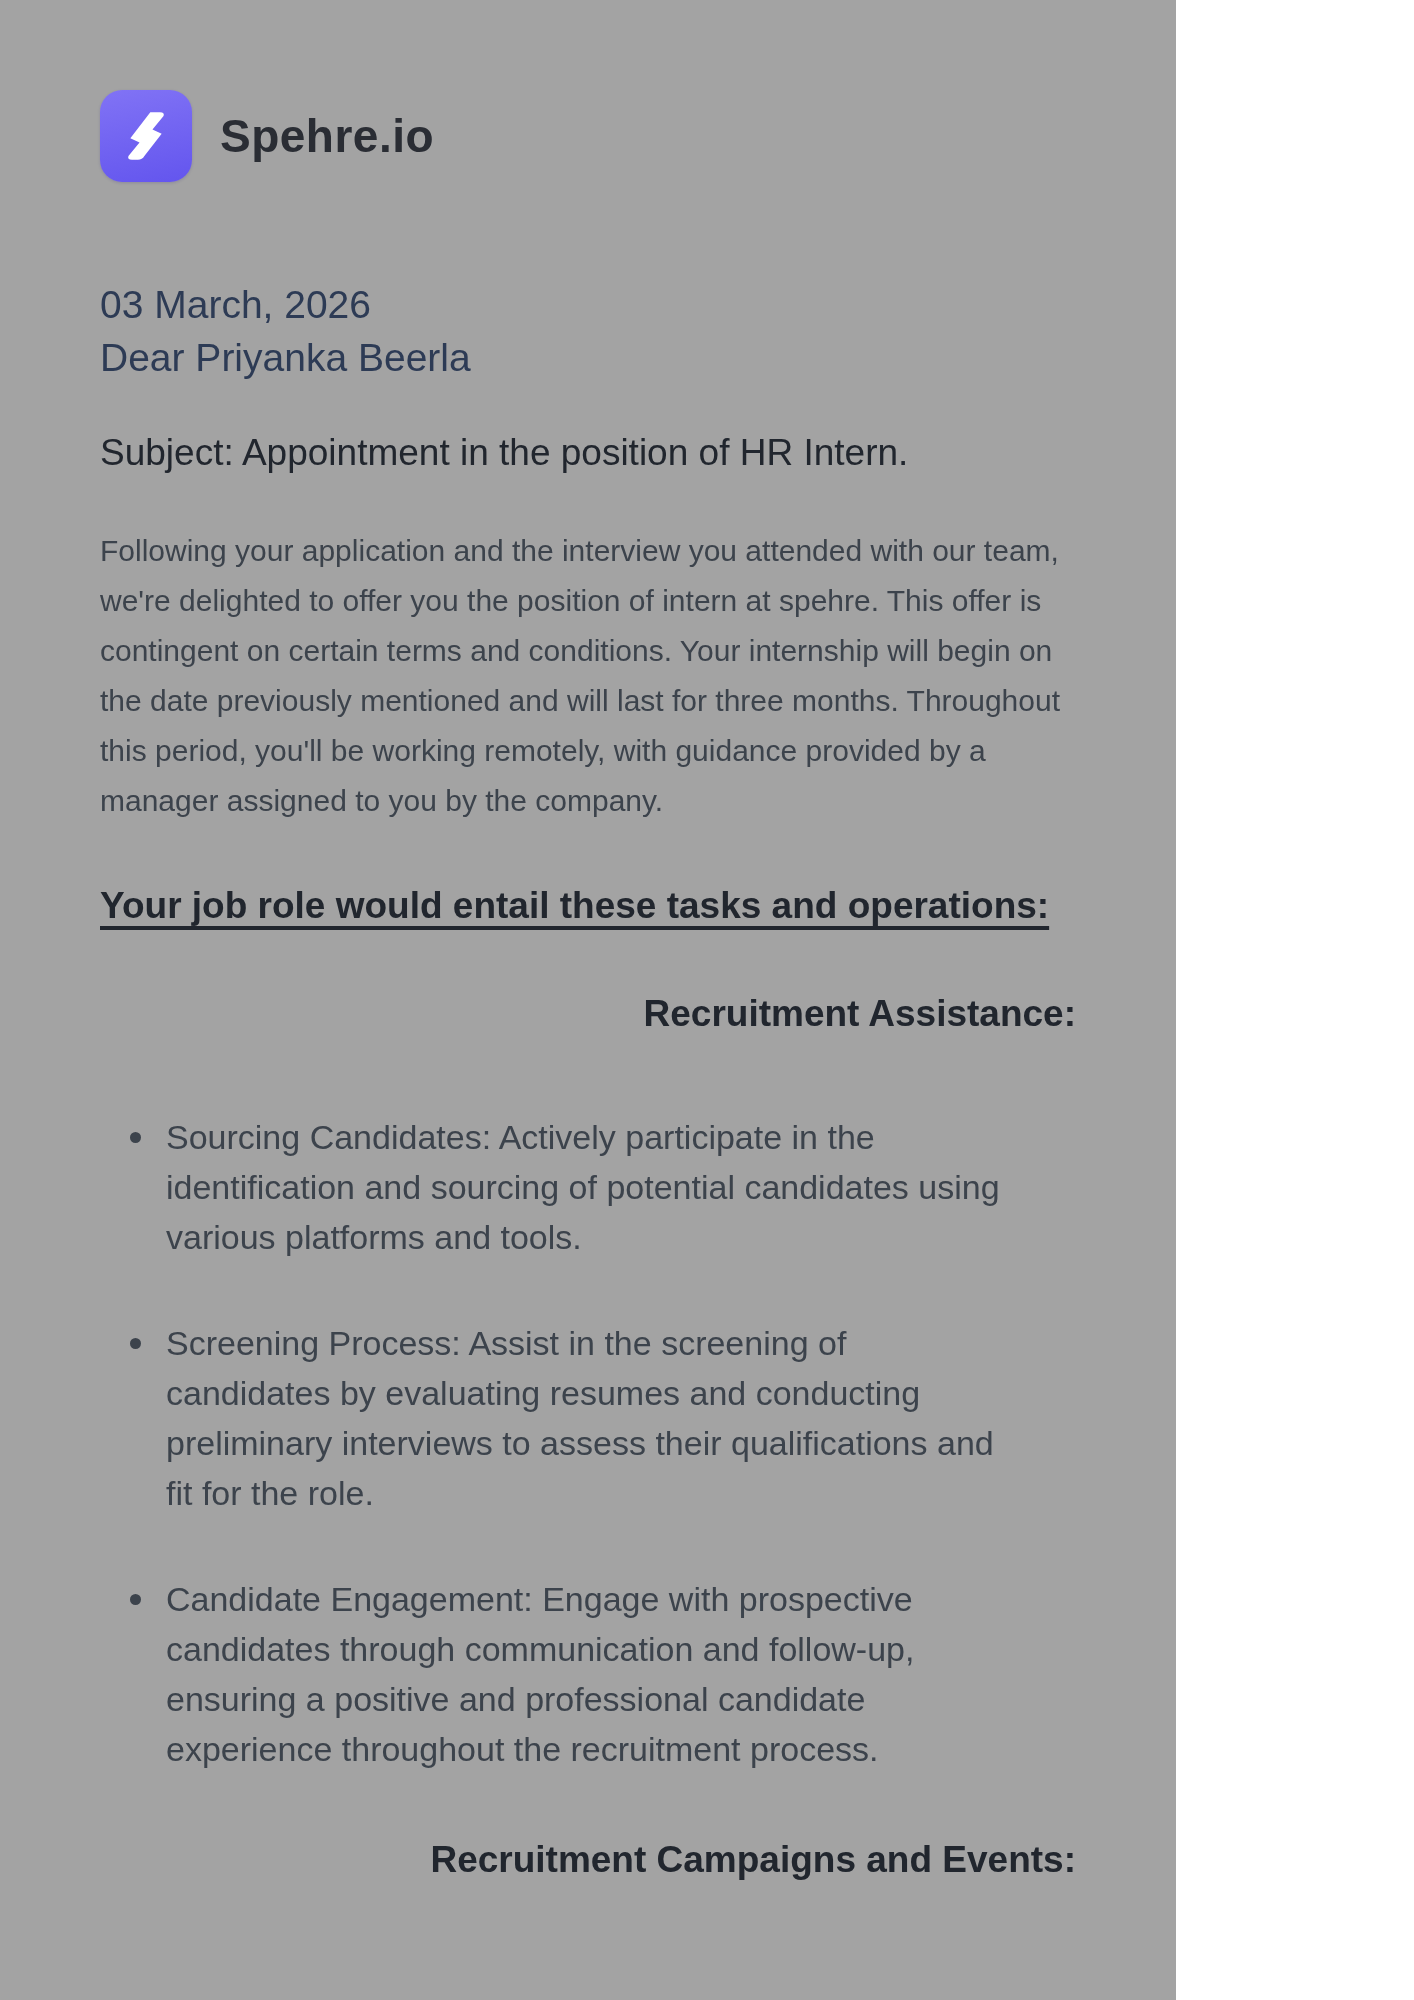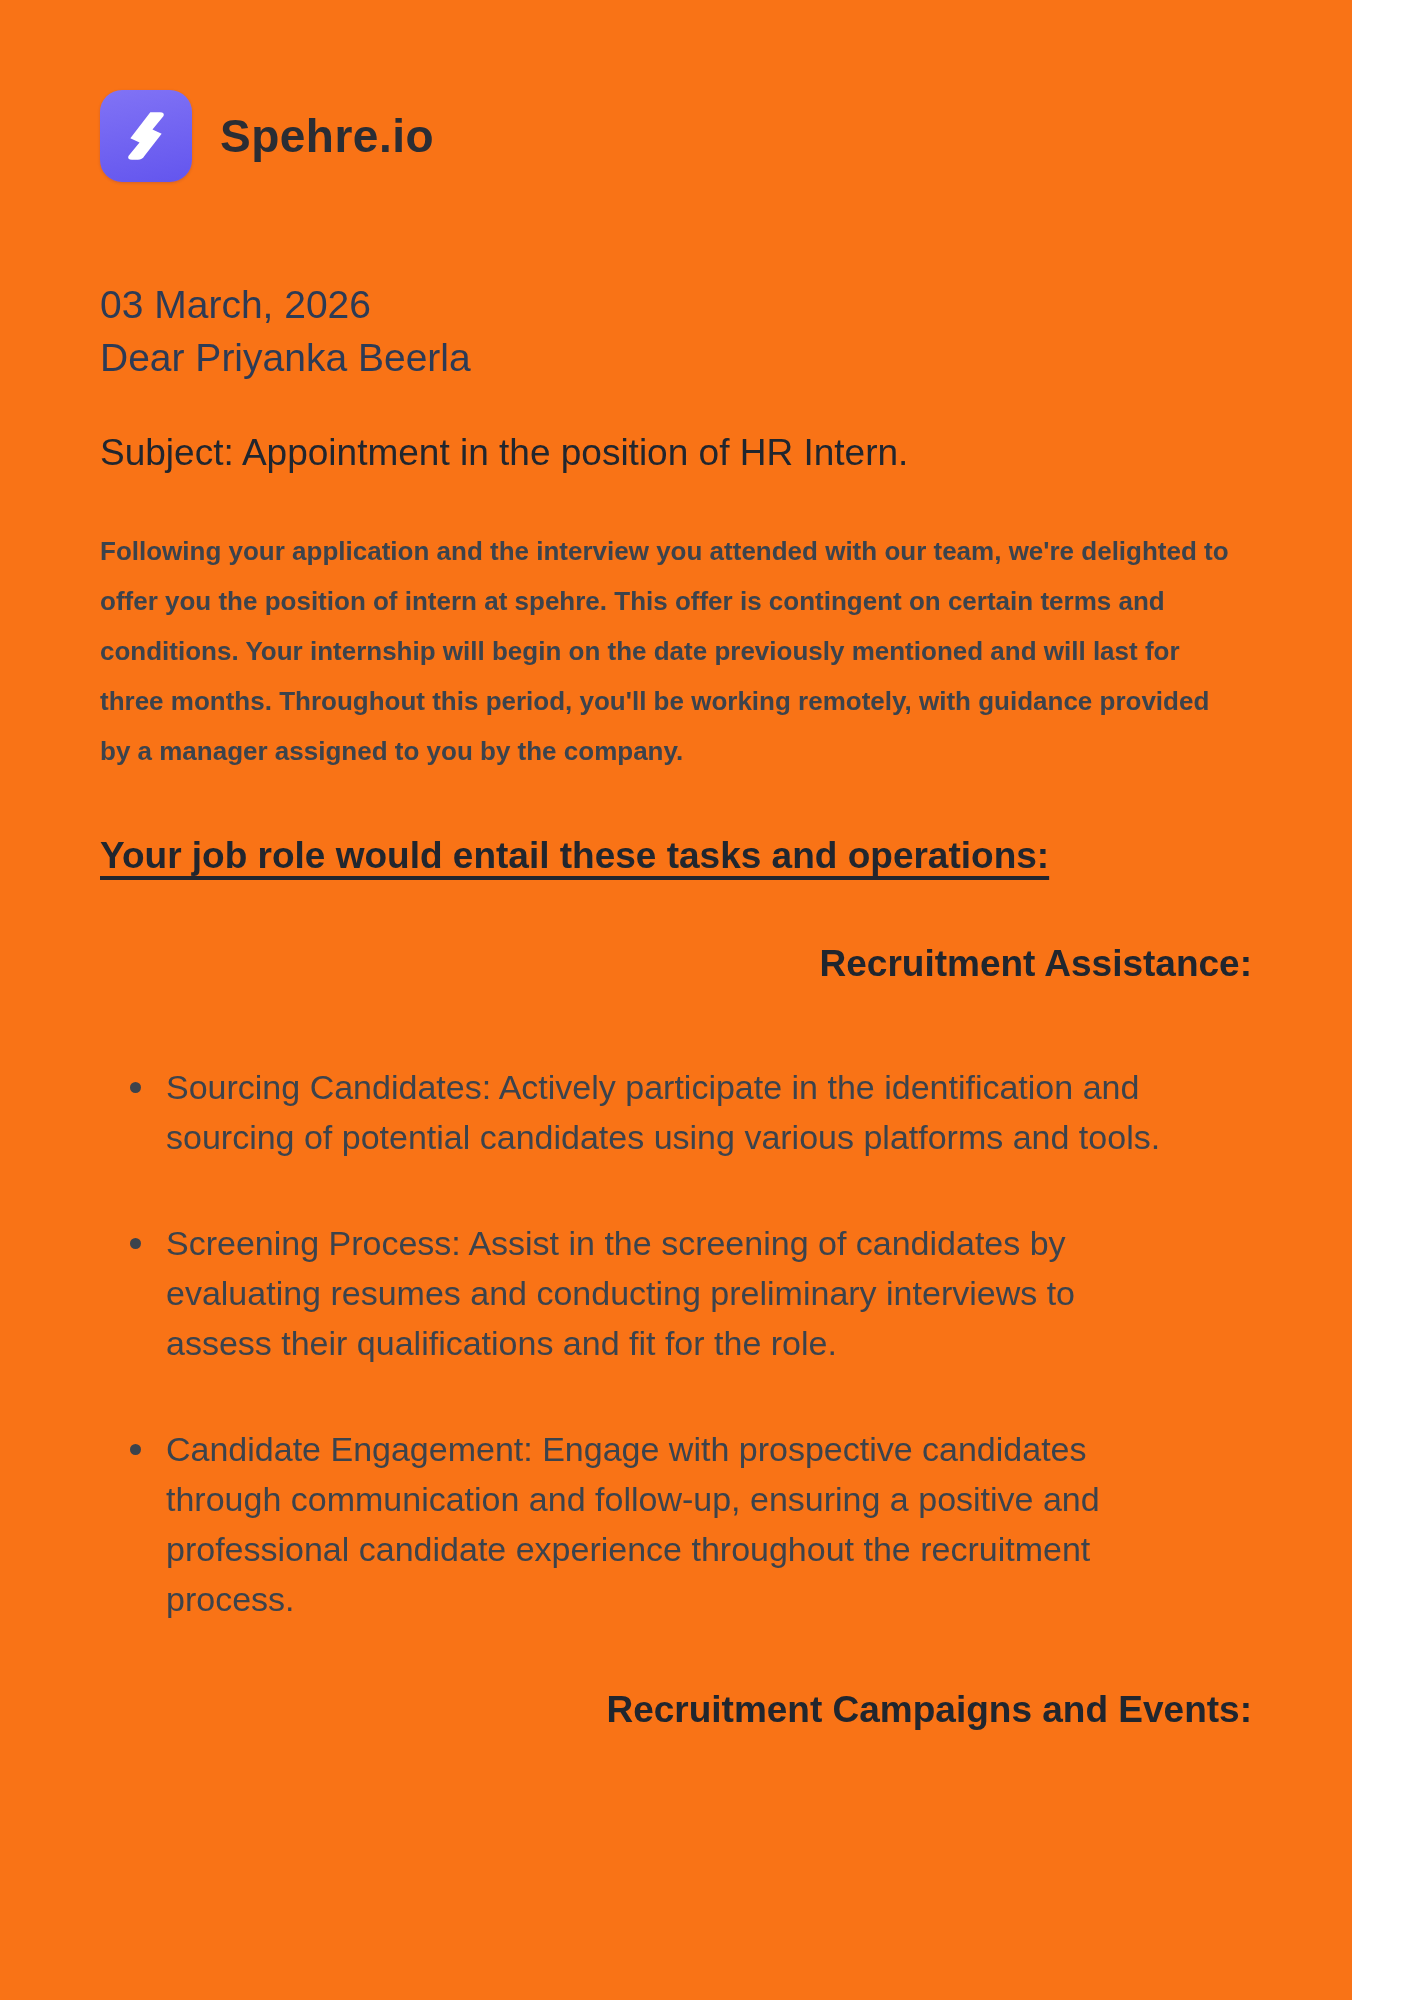--- a/index.html
+++ b/index.html
@@ -3,24 +3,24 @@
 <meta charset="utf-8">
 <style>
   * { box-sizing: border-box; }
   html, body { margin: 0; padding: 0; background: #ffffff; }
   body {
     width: 1414px; height: 2000px;
     font-family: "Liberation Sans", sans-serif;
     -webkit-font-smoothing: antialiased;
   }
   .page {
-    width: 1352px; height: 2000px;
+    width: 1176px; height: 2000px;
     padding: 90px 100px 12px 100px;
     overflow: hidden;
-    background: #f97316;
+    background: #a3a3a3;
   }
   
   .brand-row { display: flex; align-items: center; gap: 28px; margin: 0 0 96px 0; }
   .logo-tile {
     width: 92px; height: 92px; border-radius: 22px;
     background: linear-gradient(168deg, var(--purple-light, #8173f5) 0%, var(--purple-dark, #6355ee) 100%);
     display: flex; align-items: center; justify-content: center;
     box-shadow: 0 1px 3px rgba(40, 30, 120, 0.18);
     flex: 0 0 auto;
   }
@@ -34,21 +34,21 @@
     margin: 0; font-size: 39px; line-height: 53px; font-weight: 400;
     color: var(--navy, #2d3b55);
   }
   .subject {
     margin: 44px 0 0 0;
     font-size: 37px; line-height: 50px; font-weight: 400;
     color: var(--ink, #21262e);
   }
   .body-par {
     margin: 48px 16px 0 0; max-width: 1195px;
-    font-size: 26px; line-height: 50px; font-weight: 700;
+    font-size: 30px; line-height: 50px; font-weight: 400;
     color: var(--body-text, #3c434c);
   }
   .tasks-heading {
     margin: 54px 0 0 0;
     font-size: 37px; line-height: 52px; font-weight: 700;
     color: var(--ink, #21262e);
     text-decoration: underline;
     text-decoration-thickness: 3.5px;
     text-underline-offset: 8px;
   }

